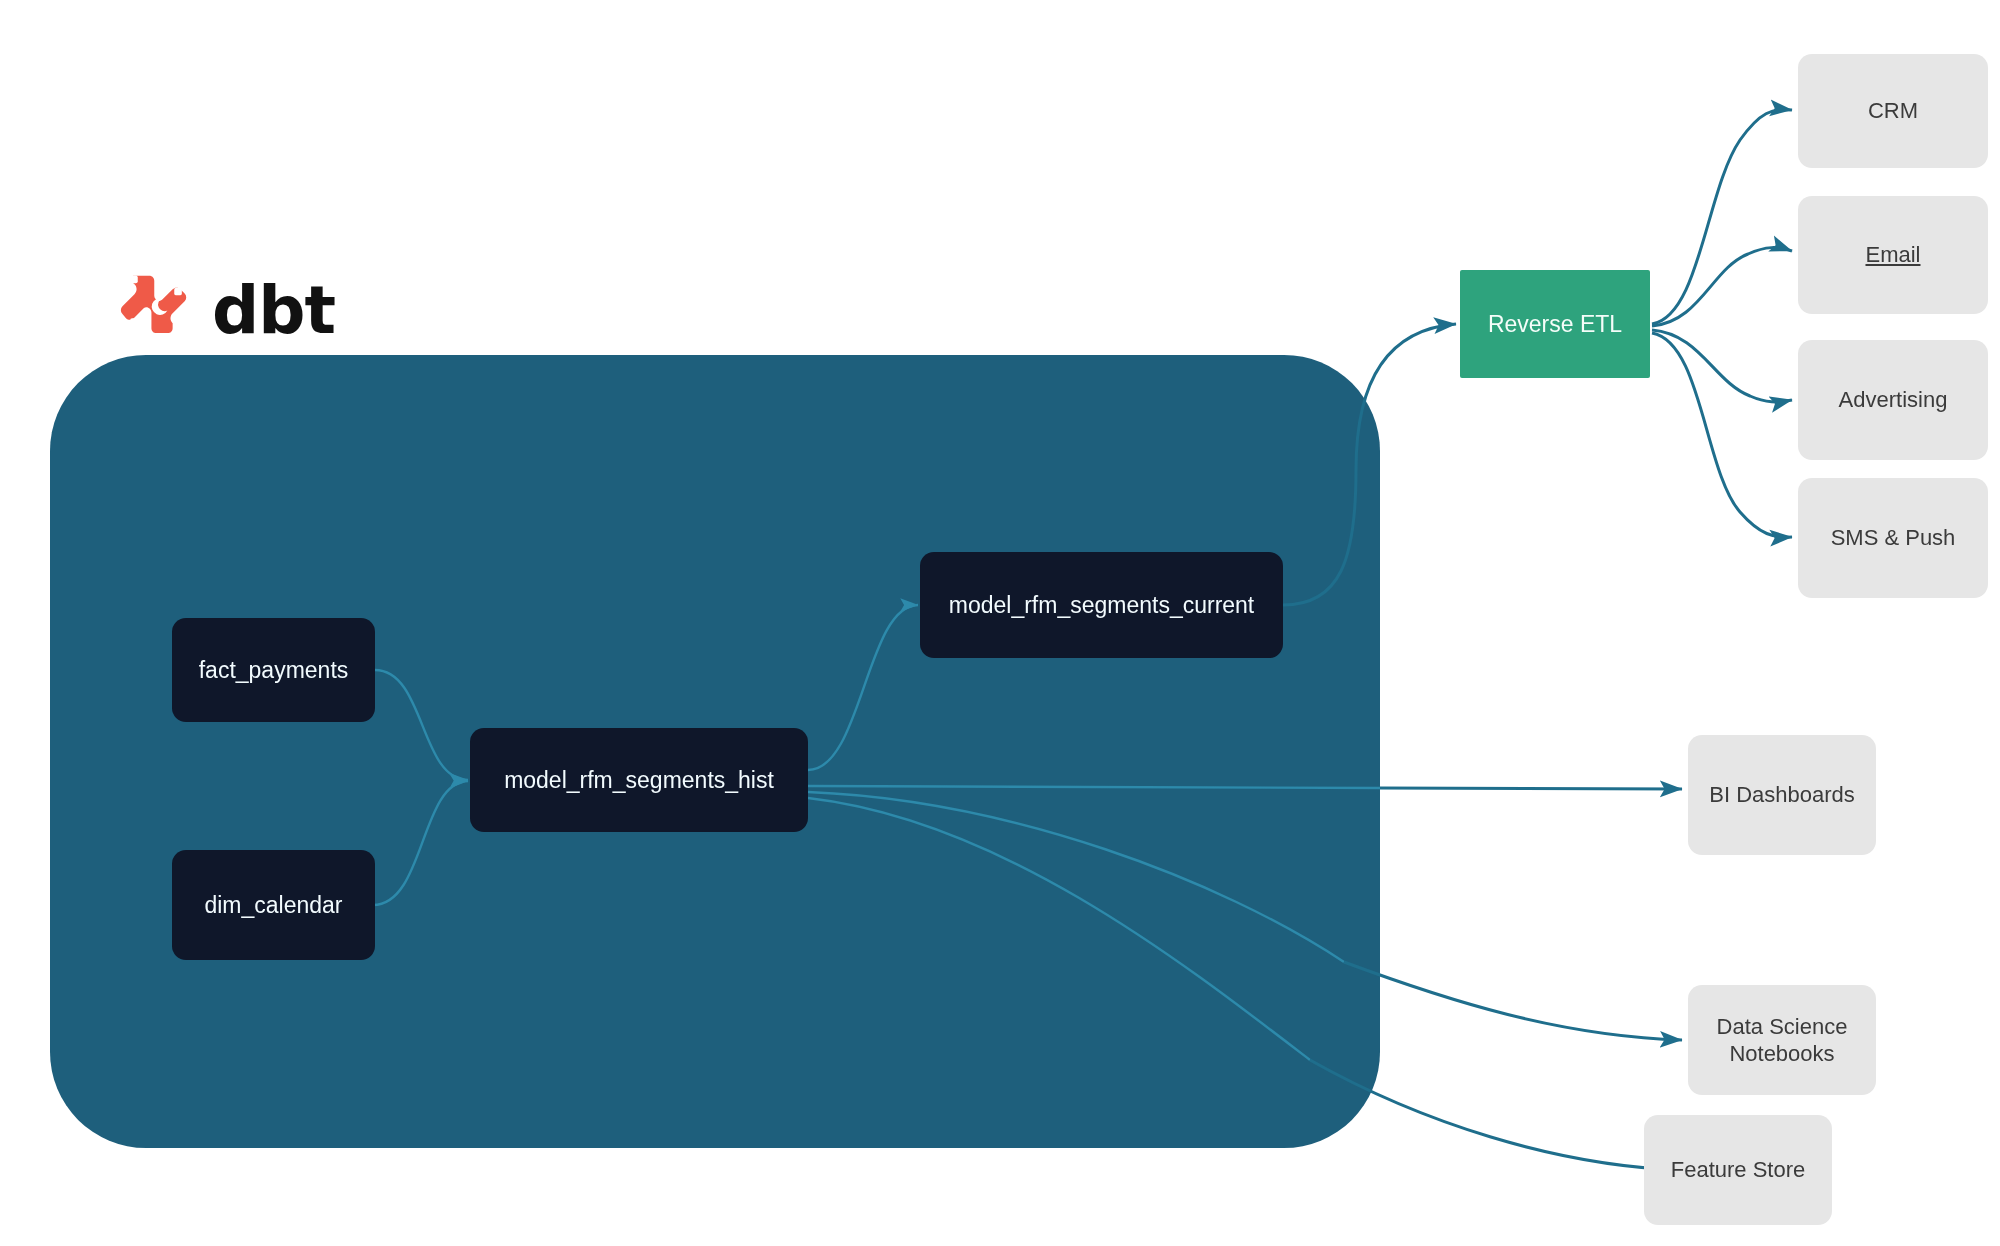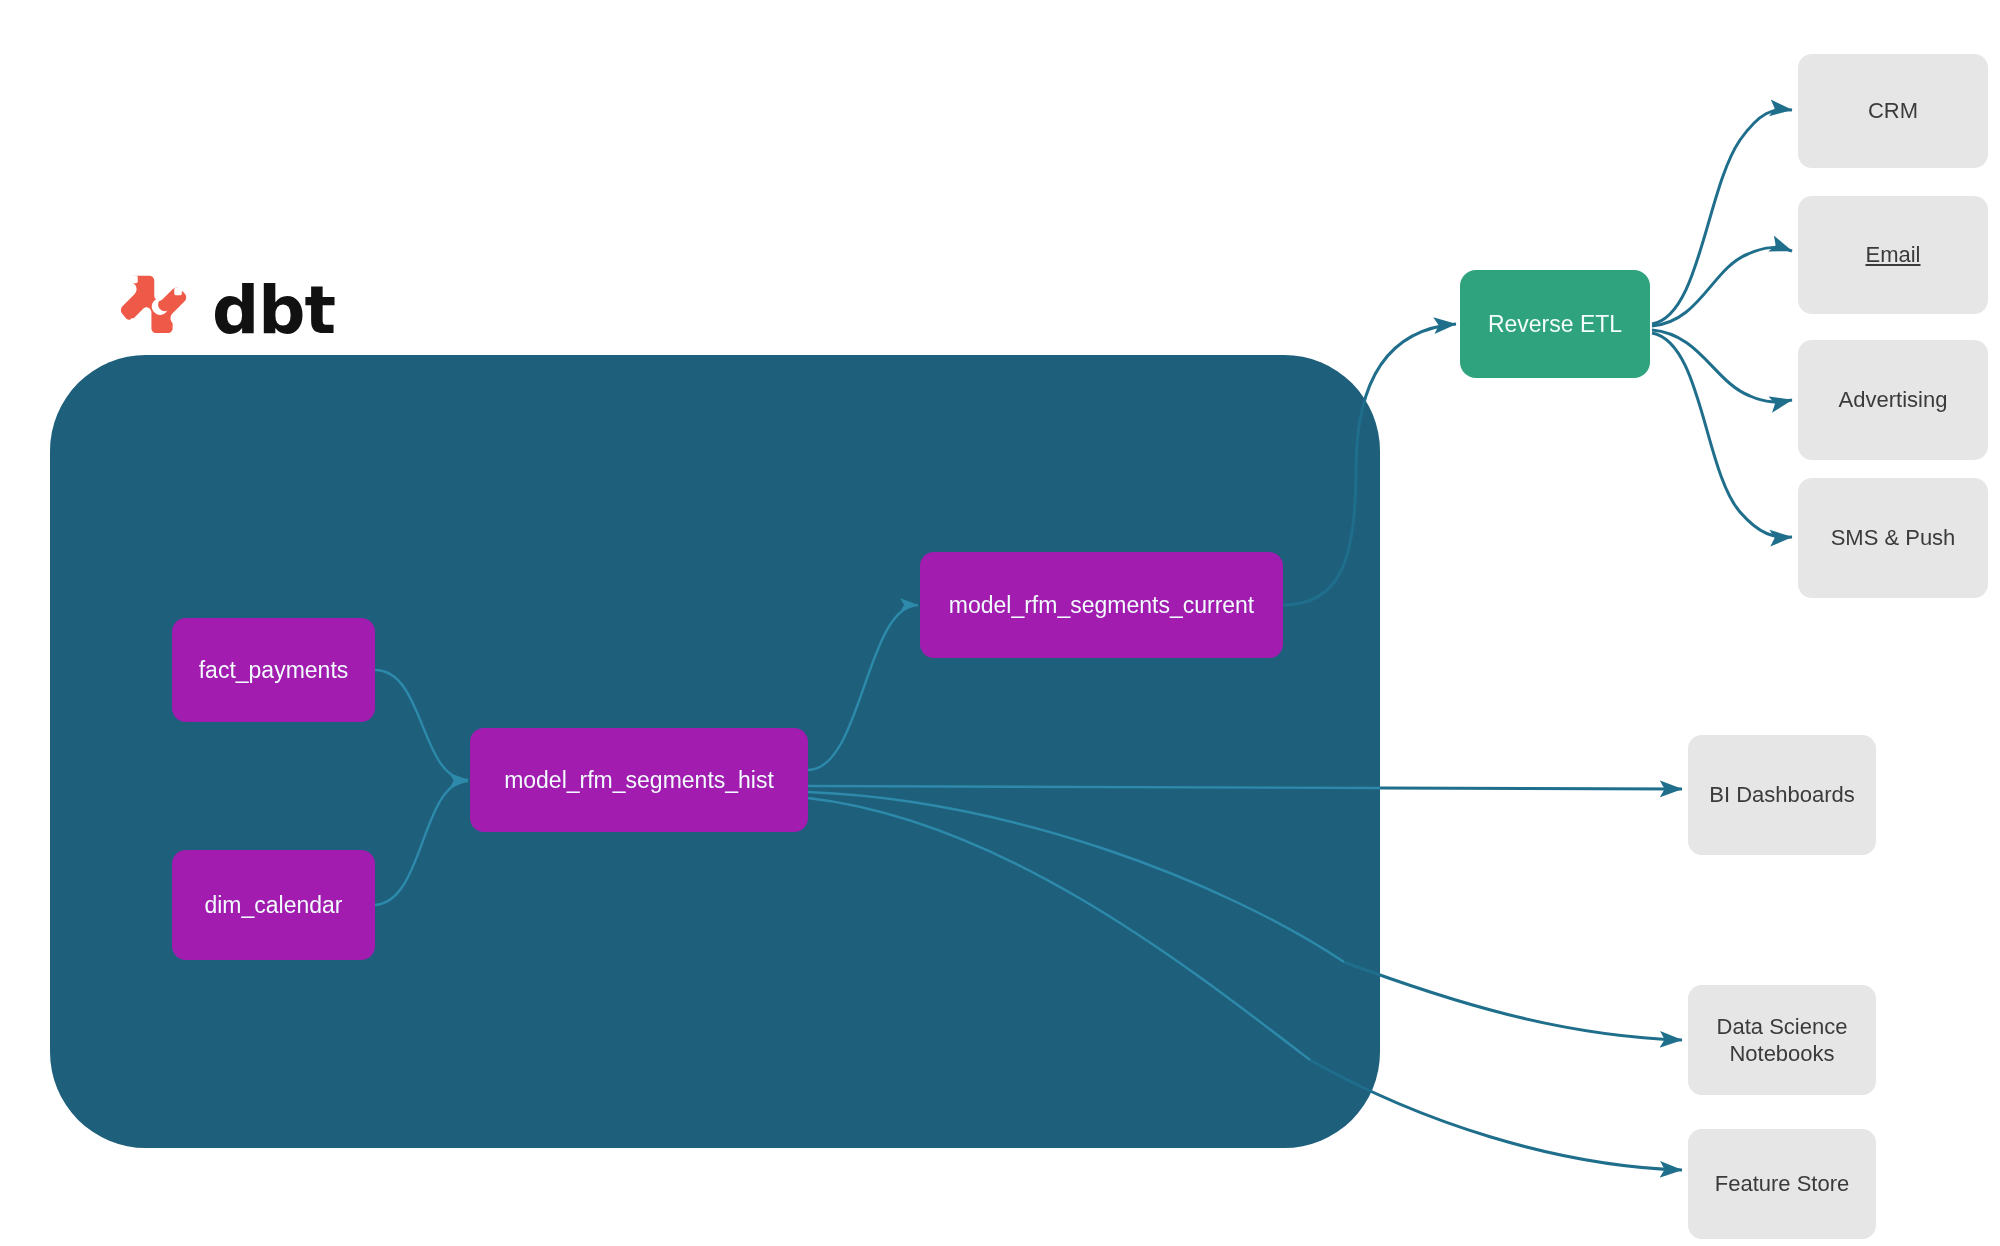--- a/index.html
+++ b/index.html
@@ -64,51 +64,51 @@
   .node {
     position: absolute;
     display: flex;
     align-items: center;
     justify-content: center;
     text-align: center;
     box-sizing: border-box;
     line-height: 1.25;
   }
   .model-node {
-    background: #a21caf;
+    background: #0f172a;
     color: #f2fbfe;
     border-radius: 14px;
     font-size: 23px;
     padding: 0 16px;
   }
   .green-node {
     background: #2ea37d;
     color: #f4fdf9;
-    border-radius: 16px;
+    border-radius: 2px;
     font-size: 23px;
   }
   .gray-node {
     background: #e6e6e6;
     color: #3b3b3b;
     border-radius: 14px;
     font-size: 22px;
     padding: 0 14px;
   }
   #node-fact-payments      { left: 172px;  top: 618px;  width: 203px; height: 104px; }
   #node-dim-calendar       { left: 172px;  top: 850px;  width: 203px; height: 110px; }
   #node-hist               { left: 470px;  top: 728px;  width: 338px; height: 104px; }
   #node-current            { left: 920px;  top: 552px;  width: 363px; height: 106px; }
   #node-reverse-etl        { left: 1460px; top: 270px;  width: 190px; height: 108px; }
   #node-crm                { left: 1798px; top: 54px;   width: 190px; height: 114px; }
   #node-email              { left: 1798px; top: 196px;  width: 190px; height: 118px; text-decoration: underline; }
   #node-advertising        { left: 1798px; top: 340px;  width: 190px; height: 120px; }
   #node-sms-push           { left: 1798px; top: 478px;  width: 190px; height: 120px; }
   #node-bi-dashboards      { left: 1688px; top: 735px;  width: 188px; height: 120px; }
   #node-ds-notebooks       { left: 1688px; top: 985px;  width: 188px; height: 110px; }
-  #node-feature-store      { left: 1688px; top: 1115px; width: 188px; height: 110px; margin-top: 14px; }
+  #node-feature-store      { left: 1644px; top: 1115px; width: 188px; height: 110px; }
   .node-label { white-space: pre-line; }
 </style>
 </head>
 <body>
 
 <div id="stage">
 
   <div id="dbt-container"></div>
 
   <svg id="edge-layer" viewBox="0 0 2000 1246" width="2000" height="1246" xmlns="http://www.w3.org/2000/svg">

